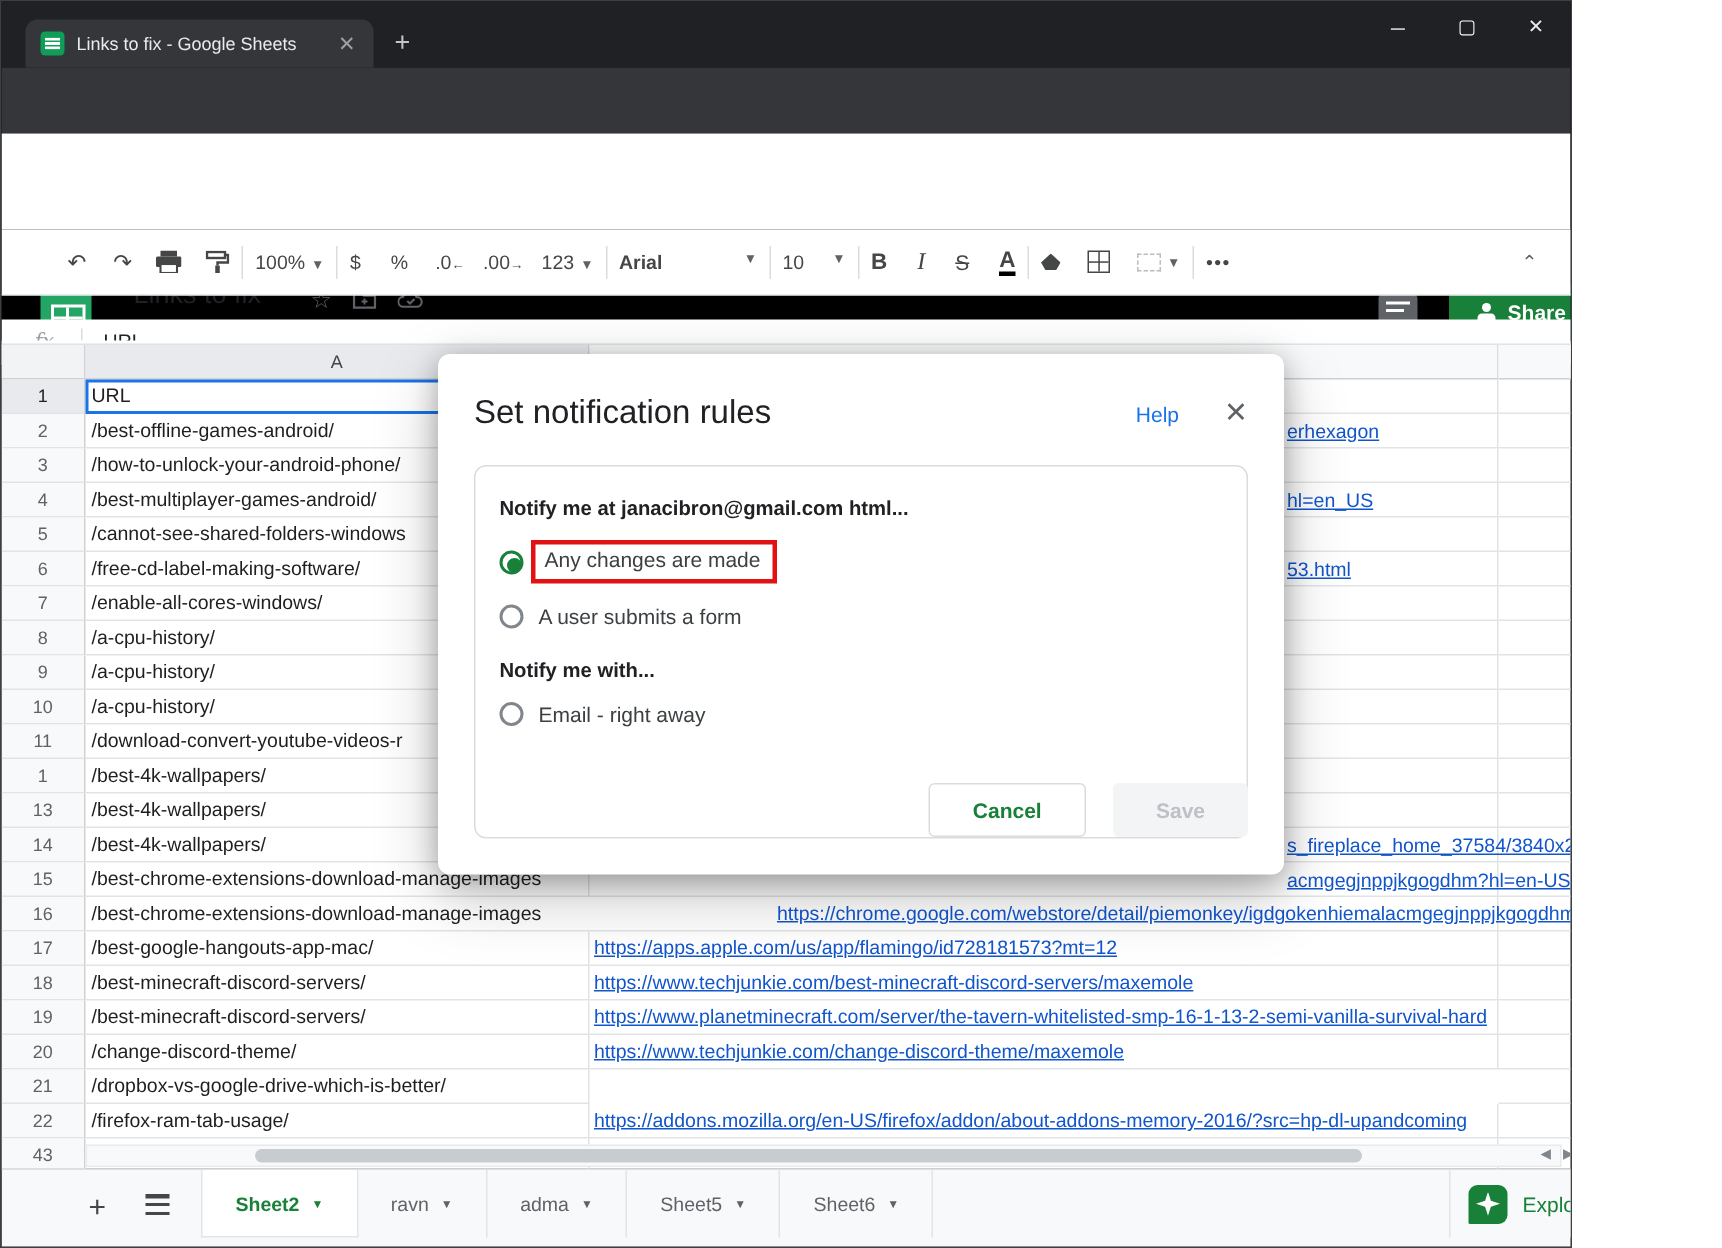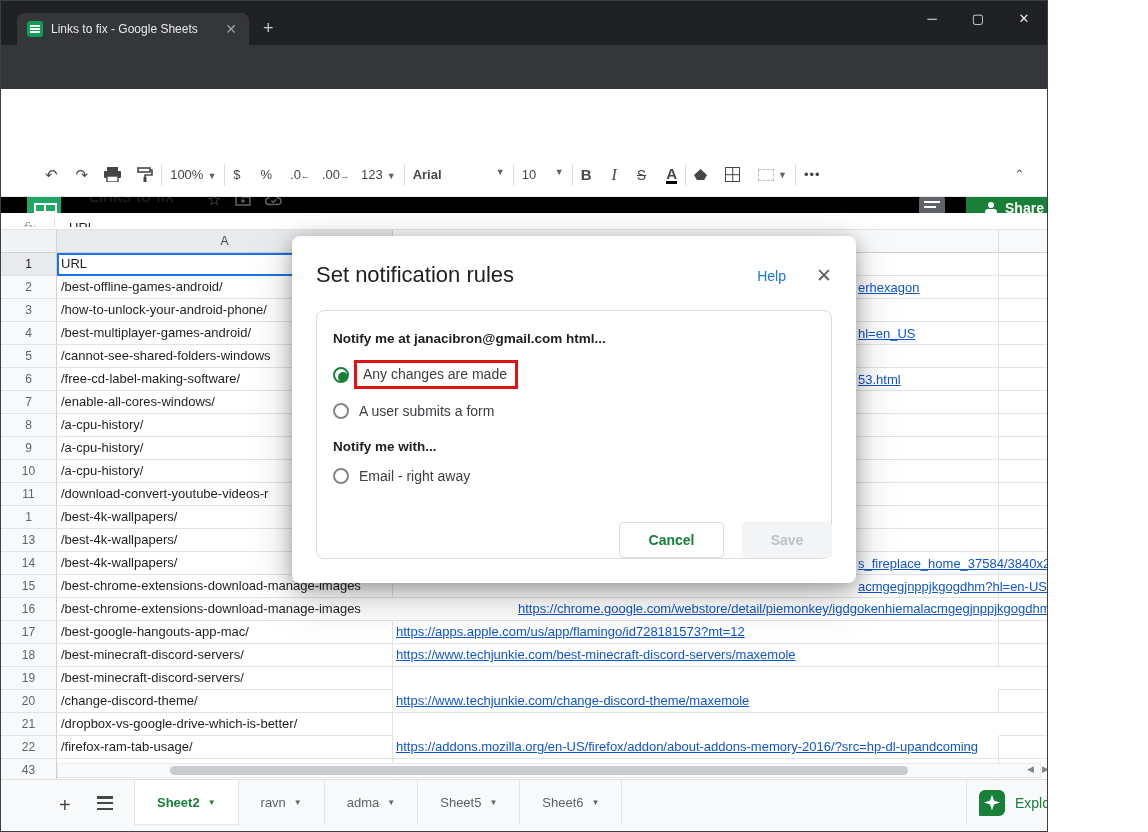--- a/index.html
+++ b/index.html
@@ -413,20 +413,21 @@
         </div>
         <div class="grow" style="top: 391px;">
           <div class="rnum">18</div>
           <div class="cellA"><span>/best-minecraft-discord-servers/</span></div>
           <div class="cellB"><span class="link">https://www.techjunkie.com/best-minecraft-discord-servers/maxemole</span></div>
           <div class="cellC-line"></div>
         </div>
         <div class="grow" style="top: 414px;">
           <div class="rnum">19</div>
           <div class="cellA"><span>/best-minecraft-discord-servers/</span></div>
+          <div class="cellB"><span class="link">https://www.planetminecraft.com/server/the-tavern-whitelisted-smp-16-1-13-2-semi-vanilla-survival-hard</span></div>
           <div class="cellC-line"></div>
         </div>
         <div class="grow" style="top: 437px;">
           <div class="rnum">20</div>
           <div class="cellA"><span>/change-discord-theme/</span></div>
           <div class="cellB"><span class="link">https://www.techjunkie.com/change-discord-theme/maxemole</span></div>
           <div class="cellC-line"></div>
         </div>
         <div class="grow" style="top: 460px;">
           <div class="rnum">21</div>

